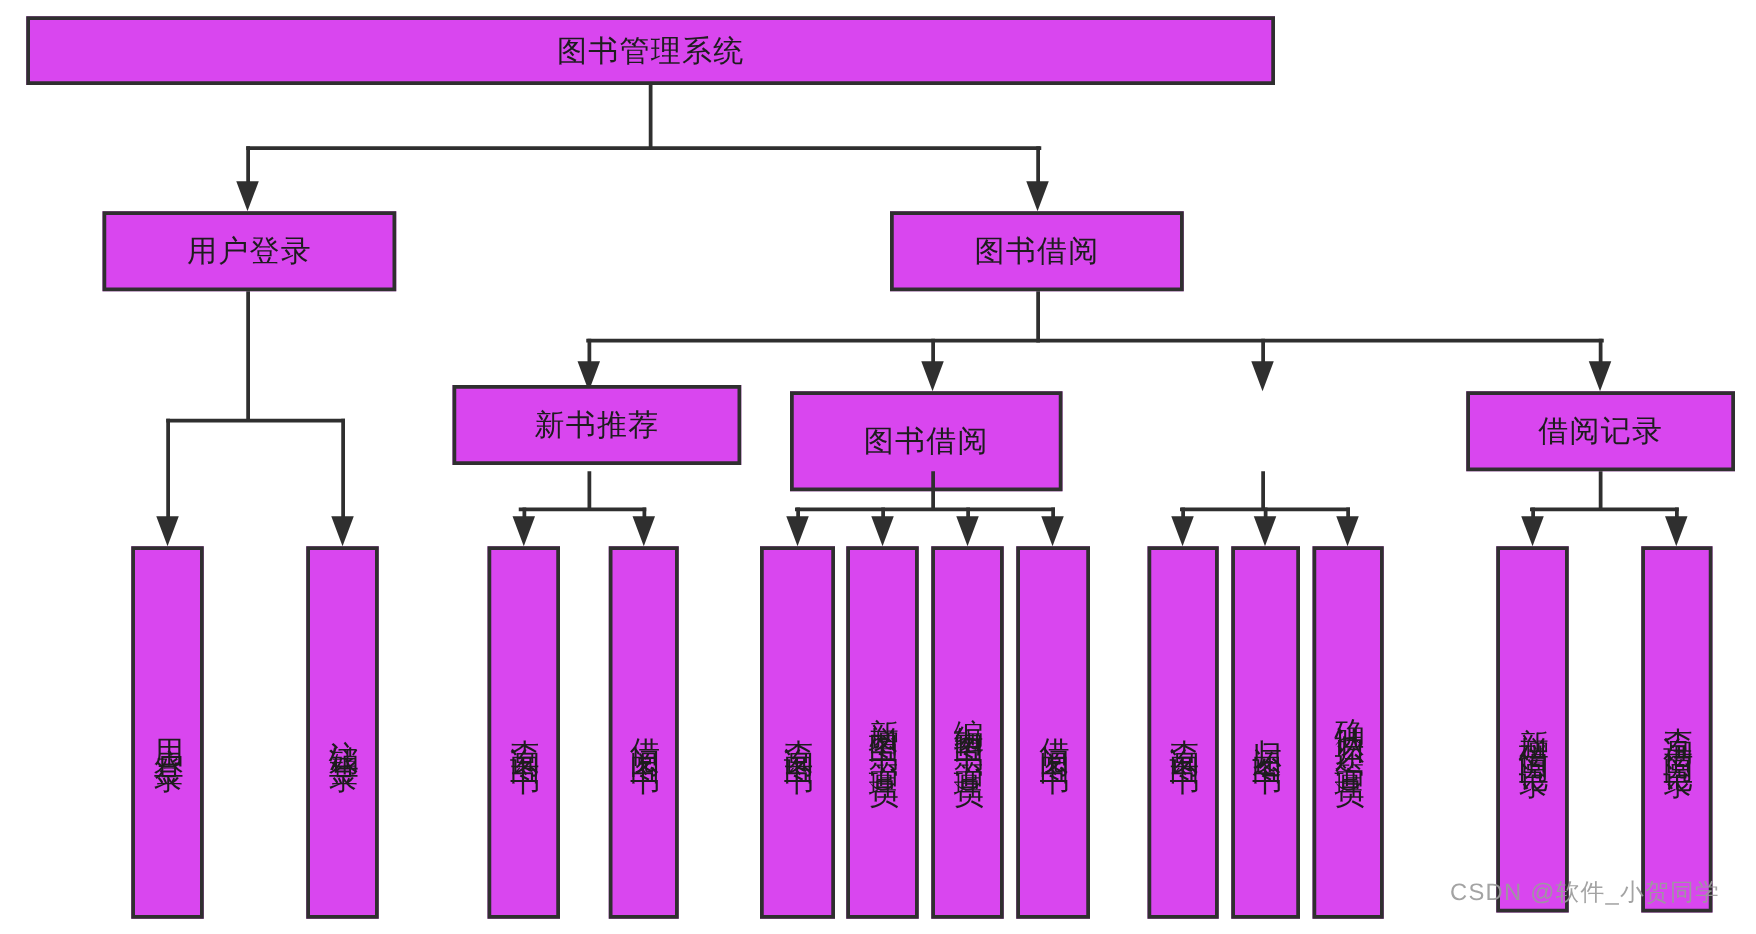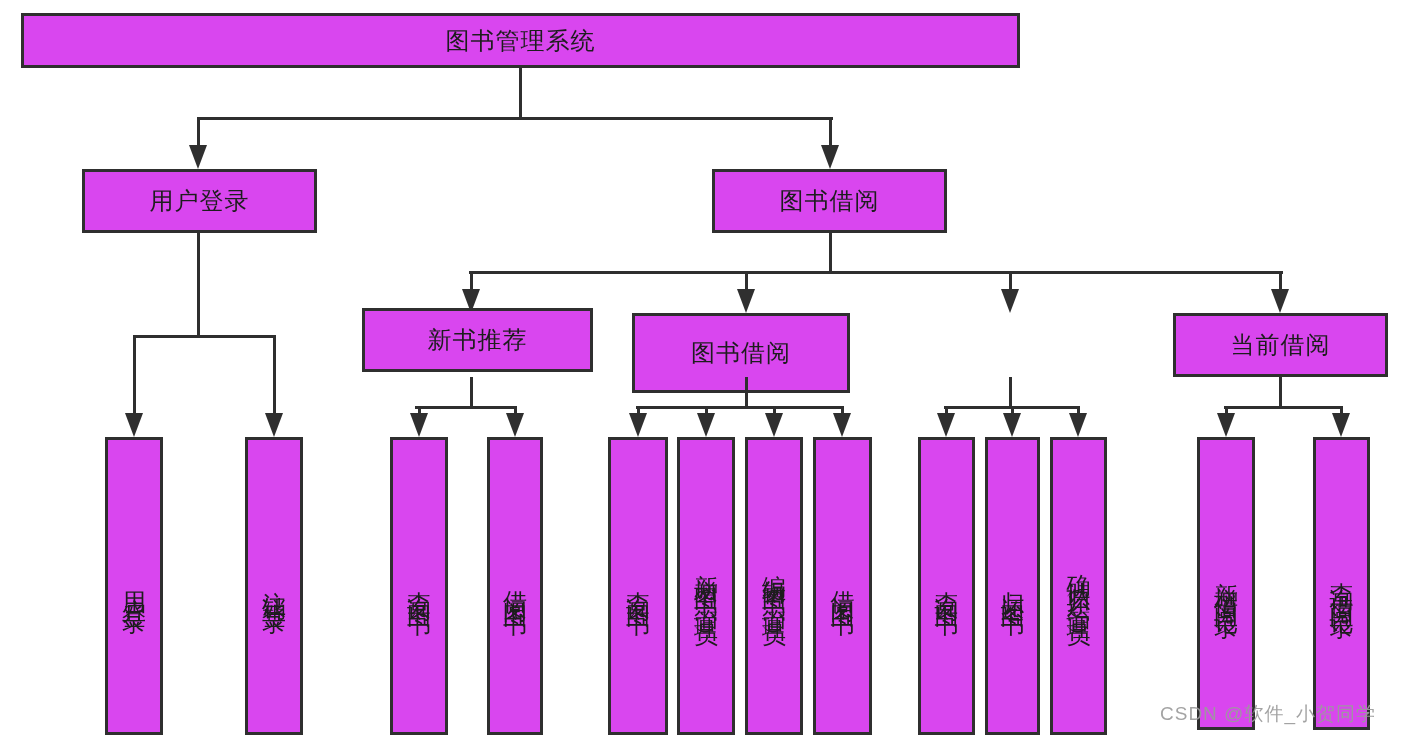--- a/index.html
+++ b/index.html
@@ -68,21 +68,21 @@
   <div class="line" style="left:1279px;top:271px;width:3px;height:22px"></div>
   <div class="arrow" style="left:1271px;top:289px"></div>
 
   <div class="box" style="left:362px;top:308px;width:231px;height:64px">
     <span class="hlabel">新书推荐</span>
   </div>
   <div class="box" style="left:632px;top:313px;width:218px;height:80px">
     <span class="hlabel">图书借阅</span>
   </div>
   <div class="box" style="left:1173px;top:313px;width:215px;height:64px">
-    <span class="hlabel">当前借阅</span>
+    <span class="hlabel">借阅记录</span>
   </div>
 
   <div class="line" style="left:470px;top:377px;width:3px;height:31px"></div>
   <div class="line" style="left:415px;top:406px;width:102px;height:3px"></div>
   <div class="line" style="left:418px;top:406px;width:3px;height:11px"></div>
   <div class="arrow" style="left:410px;top:413px"></div>
   <div class="line" style="left:514px;top:406px;width:3px;height:11px"></div>
   <div class="arrow" style="left:506px;top:413px"></div>
 
   <div class="line" style="left:745px;top:377px;width:3px;height:31px"></div>

